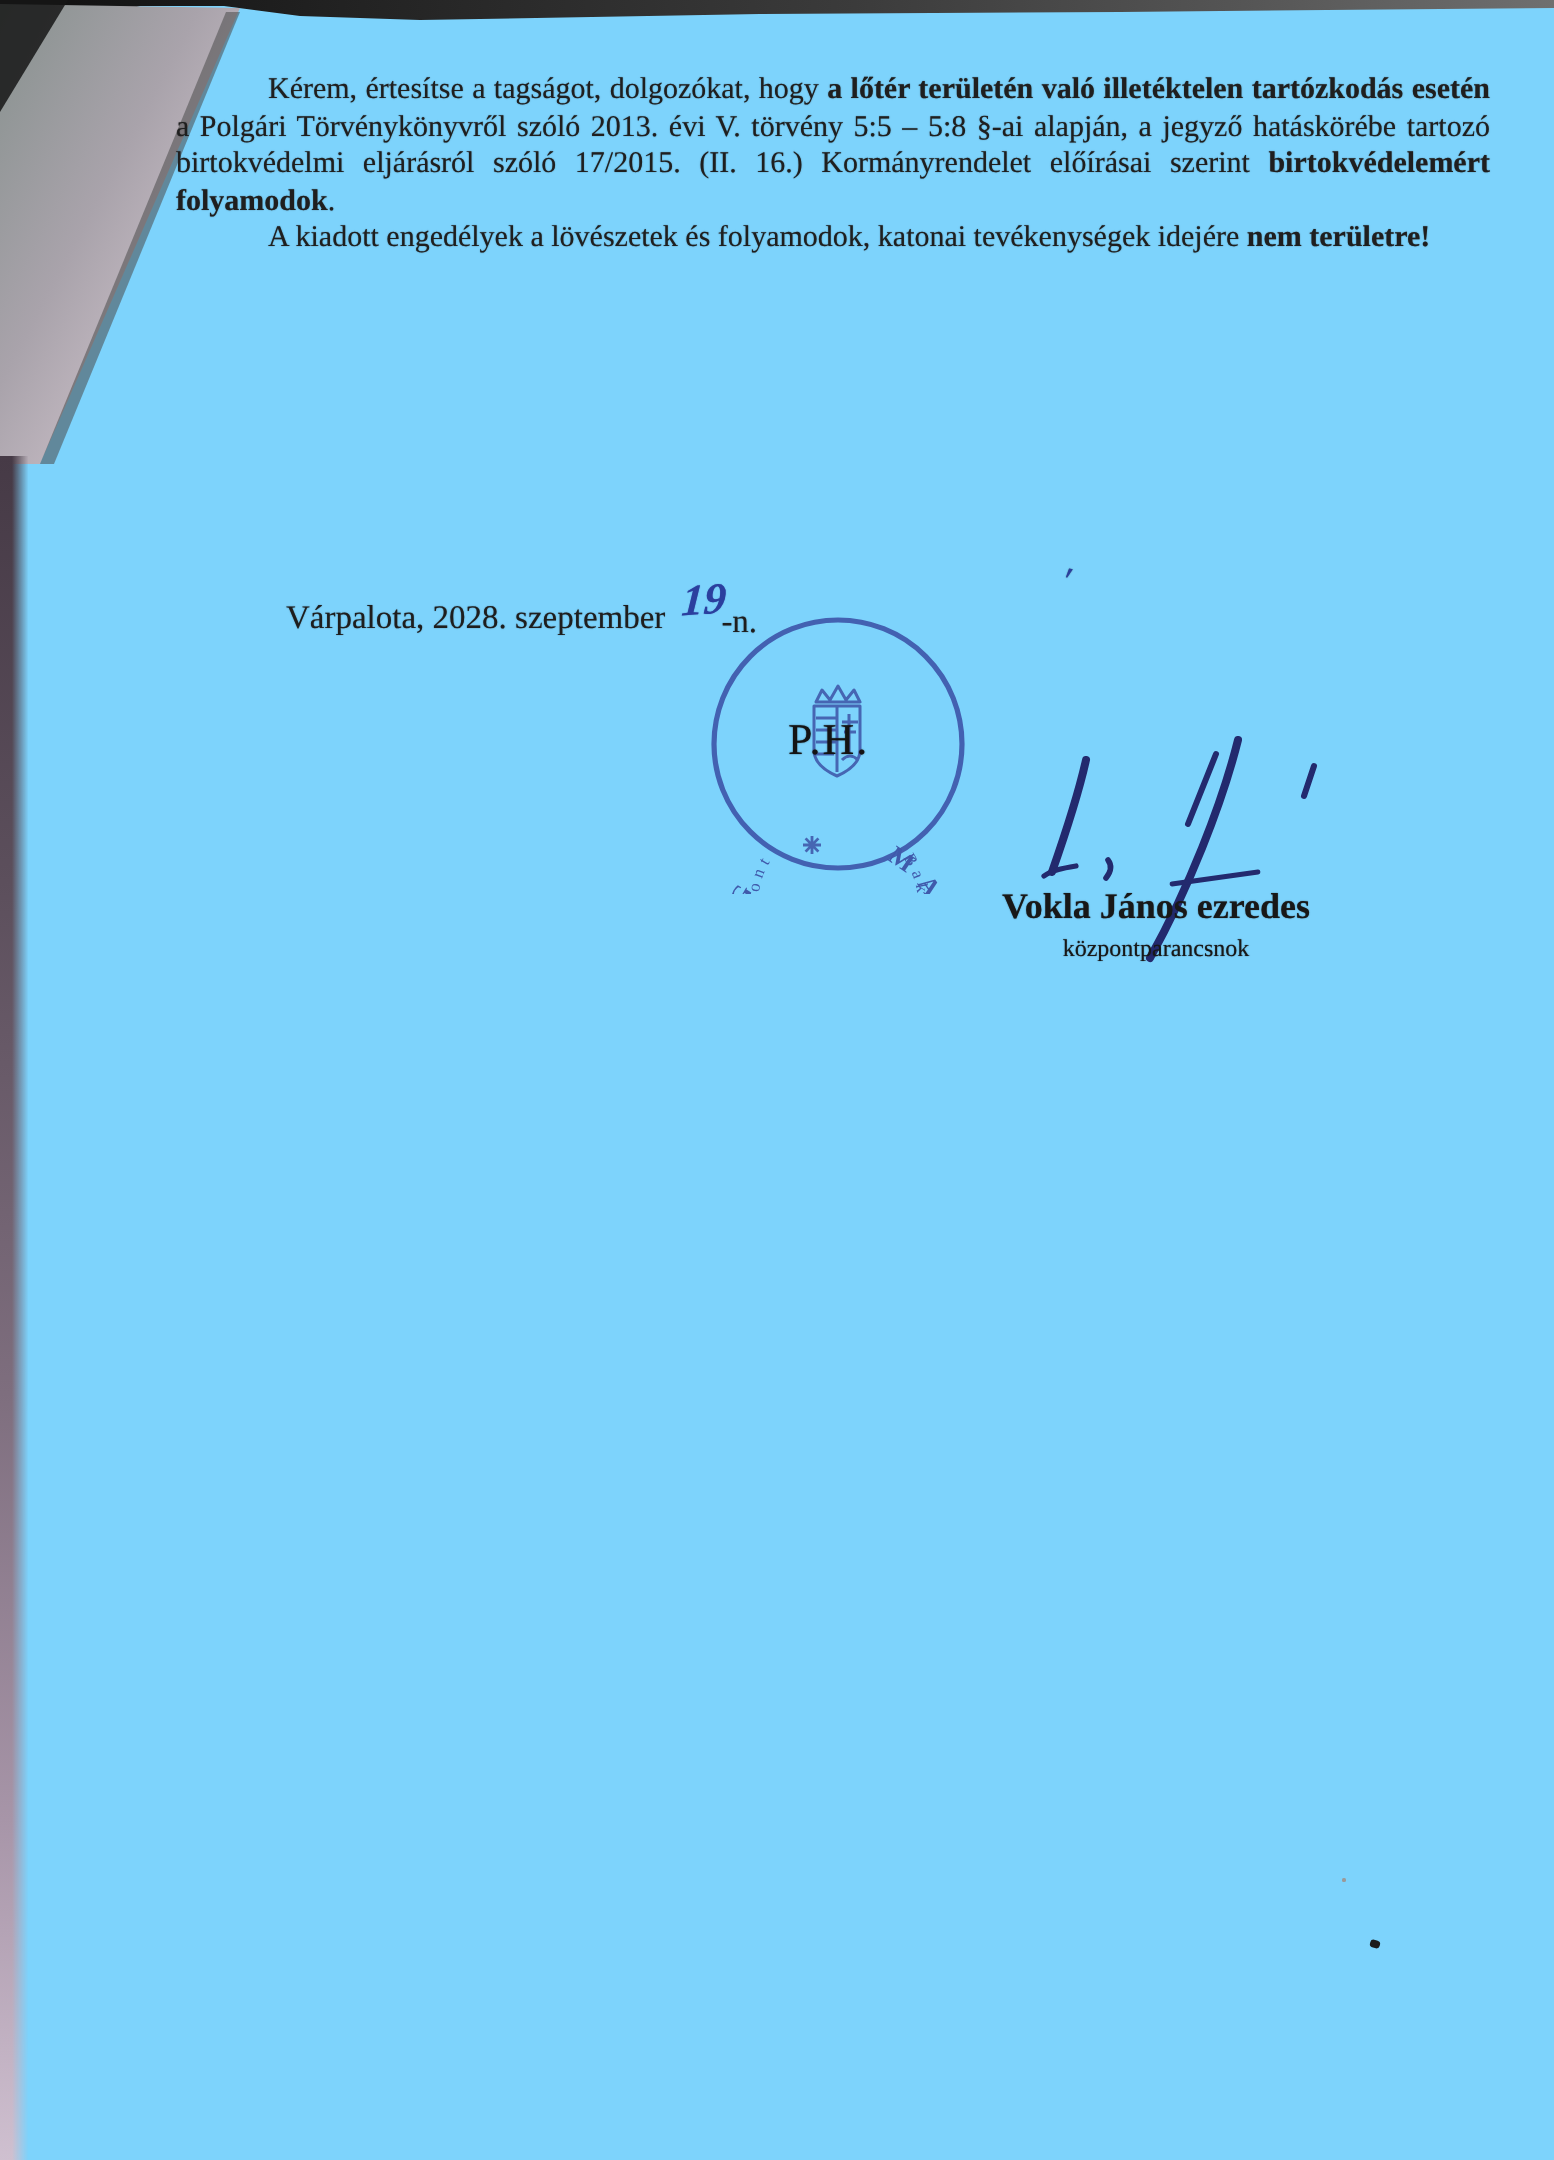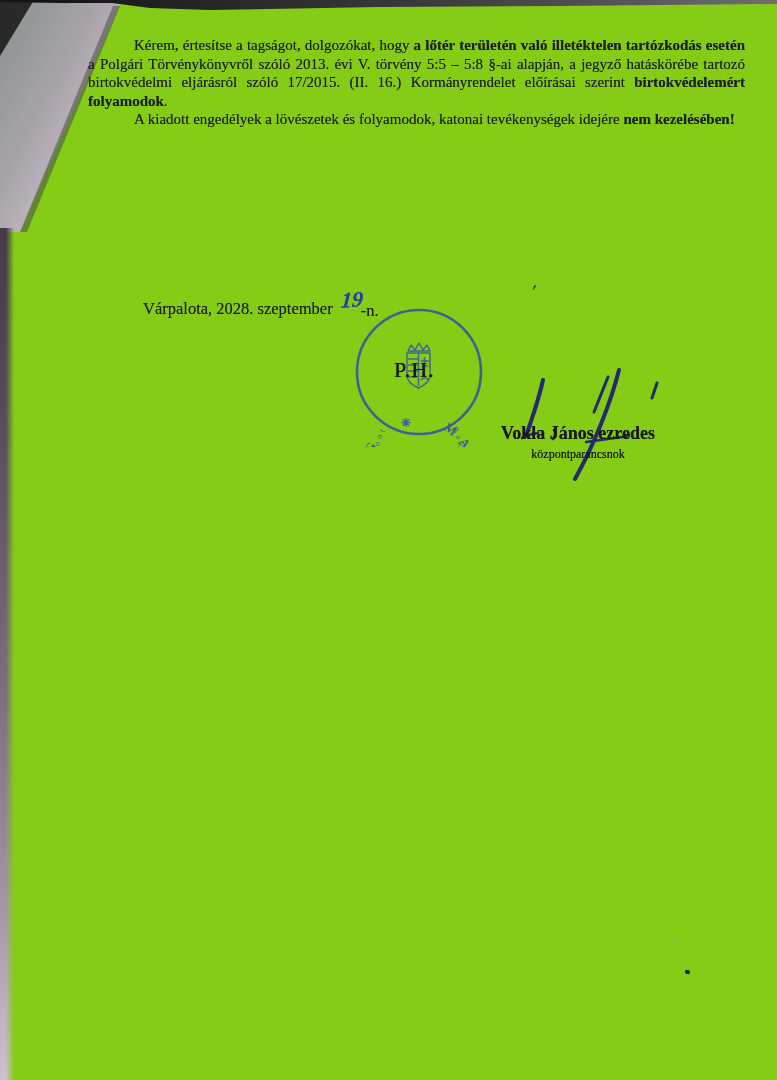--- a/index.html
+++ b/index.html
@@ -1,21 +1,21 @@
 <!DOCTYPE html>
 <html style="--stamp-blue: #3b50a5; --ink-navy: #232a6e; --hand-blue: #2b3f9e; --text: #1f1f1f;"><head>
 <meta charset="utf-8">
 <style>
   html,body{margin:0;padding:0;}
   body{
     width:777px;height:1080px;position:relative;overflow:hidden;
     background:#ffffff;
     font-family:"Liberation Serif", serif;
   }
-  .page{position:absolute;inset:0;background:#84cc16;}
+  .page{position:absolute;inset:0;background:#7dd3fc;}
   
   .top-band{
     position:absolute;left:0;top:0;width:777px;height:16px;
     background:linear-gradient(to right,#0f0f0f 0%,#222 22%,#3b3b3b 55%,#555 80%,#6f6f6f 100%);
     clip-path:polygon(0px 0px,777px 0px,777px 4px,560px 6px,380px 7px,210px 10px,150px 8px,112px 3px,70px 3px,40px 12px,0px 16px);
   }
   .corner-fold{
     position:absolute;left:0;top:0;width:130px;height:235px;
     background:linear-gradient(118deg,#87918e 0%,#a9a3ab 40%,#cfc3cc 75%,#ecdfe9 100%);
     clip-path:polygon(0px 2px,120px 4px,20px 232px,0px 232px);
@@ -68,41 +68,41 @@
   .date-suffix{display:inline-block;position:relative;top:2px;margin-left:-2px;}
   
   .stamp{position:absolute;left:344px;top:297px;width:150px;height:150px;opacity:.92;}
   .stamp text{font-family:"Liberation Serif",serif;}
   .ph-label{
     position:absolute;left:394px;top:357px;font-size:22px;color:#141414;
     letter-spacing:1px;text-shadow:0 0 .7px rgba(20,20,20,.8);
   }
   
   .signature-svg{position:absolute;left:470px;top:350px;width:210px;height:140px;}
-  .sig-name-block{position:absolute;left:468px;top:422px;width:220px;text-align:center;color:#181818;
+  .sig-name-block{position:absolute;left:468px;top:442px;width:220px;text-align:center;color:#181818;
     text-shadow:0 0 .6px rgba(20,20,20,.7);}
   .sig-name{font-size:18px;font-weight:bold;line-height:22px;}
   .sig-title{font-size:12px;line-height:21px;}
 </style>
 </head>
 <body>
 
 <div class="page">
 
   <div class="top-band"></div>
   <div class="corner-fold"></div>
   <div class="corner-edge"></div>
   <div class="corner-cap"></div>
   <div class="left-strip"></div>
   <div class="speck s1"></div>
   <div class="speck s2"></div>
 
   <div class="textblock">
     <p><span>Kérem, értesítse a tagságot, dolgozókat, hogy </span><span class="b">a lőtér területén való illetéktelen tartózkodás esetén</span><span> a Polgári Törvénykönyvről szóló 2013. évi V. törvény 5:5 – 5:8 §-ai alapján, a jegyző hatáskörébe tartozó birtokvédelmi eljárásról szóló 17/2015. (II. 16.) Kormányrendelet előírásai szerint </span><span class="b">birtokvédelemért folyamodok</span><span>.</span></p>
-    <p><span>A kiadott engedélyek a lövészetek és folyamodok, katonai tevékenységek idejére </span><span class="b">nem kezelésében!</span></p>
+    <p><span>A kiadott engedélyek a lövészetek és folyamodok, katonai tevékenységek idejére </span><span class="b">nem területre!</span></p>
   </div>
 
   <div class="dateline">
     <span>Várpalota, 2028. szeptember</span><span class="hand-day">19</span><span class="hand-tick">′</span><span class="date-suffix">-n.</span>
   </div>
 
   <svg class="stamp" viewBox="0 0 150 150">
     <defs>
       <path id="outerArc" d="M 75,127 A 52,52 0 1 1 74.95,127" fill="none"></path>
       <path id="innerArc" d="M 75,115 A 40,40 0 1 1 74.95,115" fill="none"></path>

